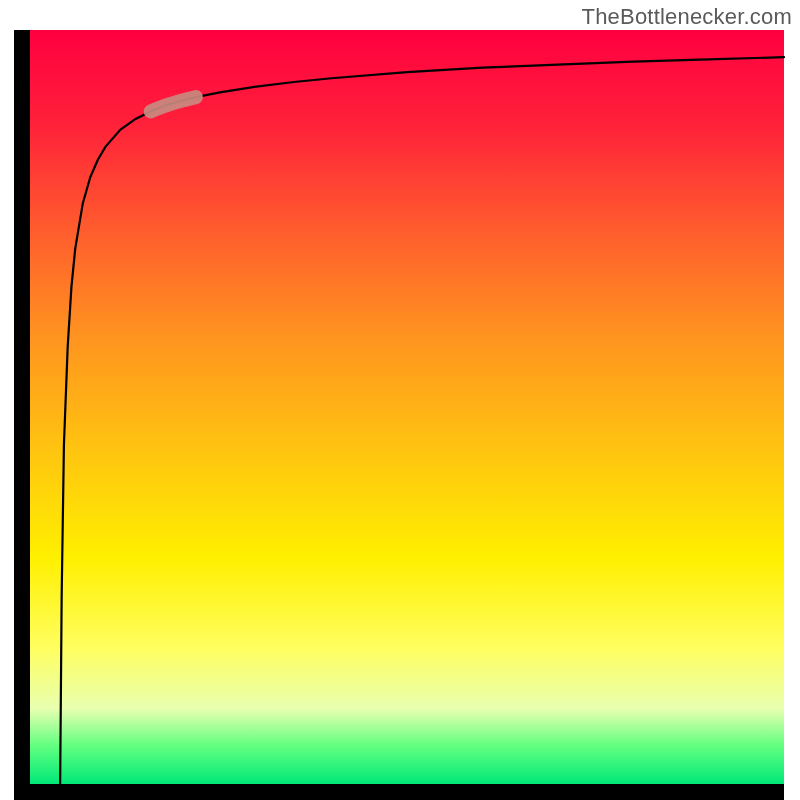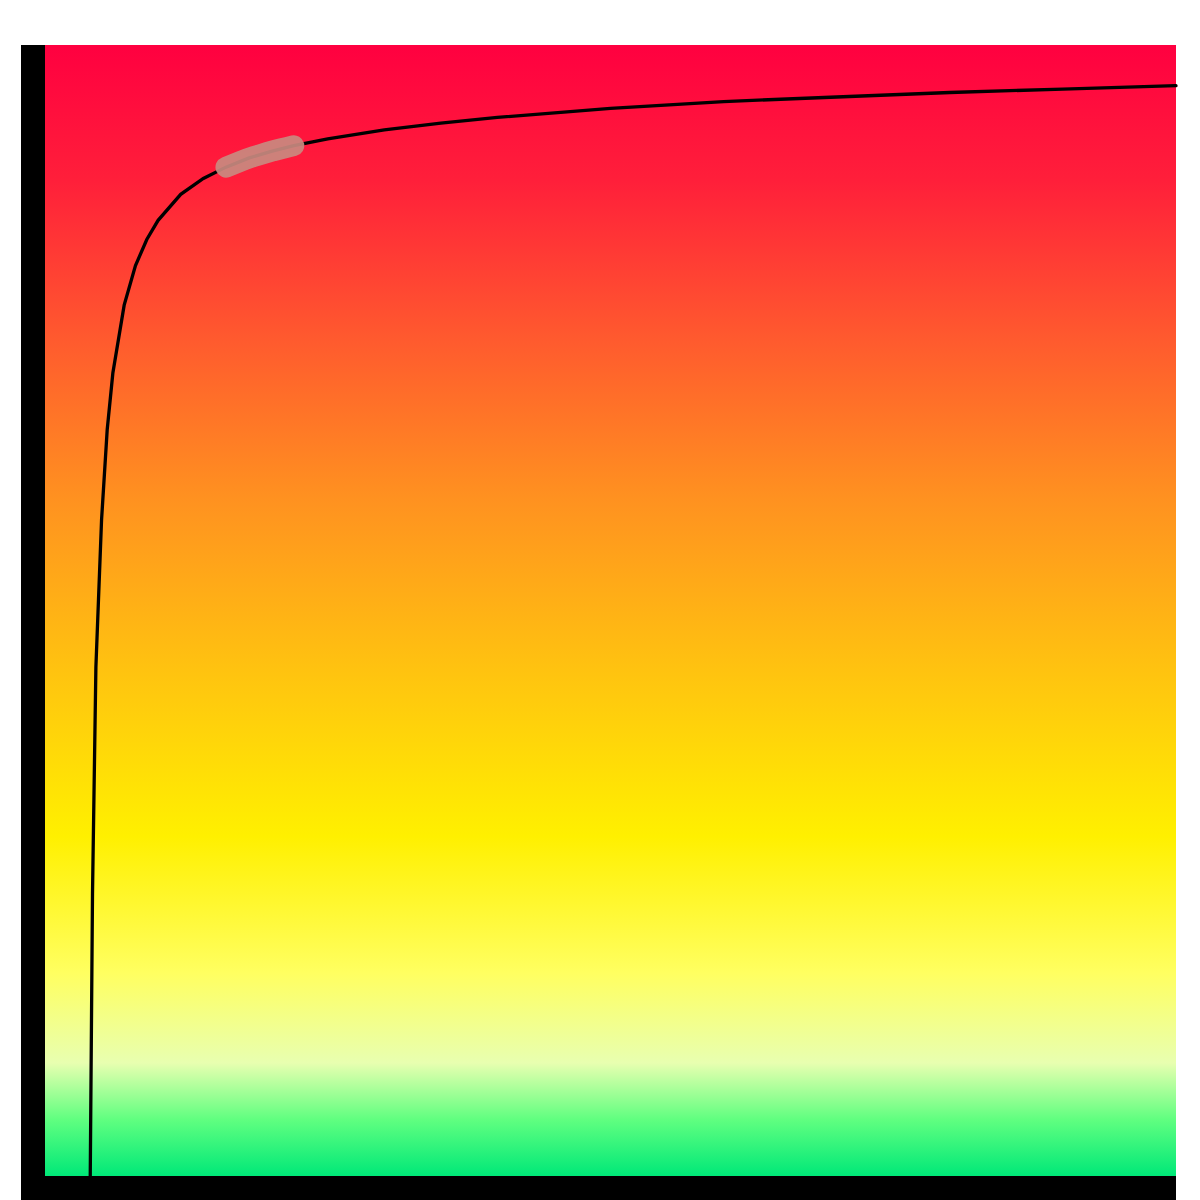--- a/index.html
+++ b/index.html
@@ -78,13 +78,14 @@
   <div class="plot-area"></div>
 
   <svg class="curve" viewBox="0 0 754 754" preserveAspectRatio="none">
     <path d="M30.16 754.00 L31.67 565.50 L33.93 414.70 L37.70 316.68 L41.47 256.36 L45.24 218.66 L52.78 173.42 L60.32 147.03 L67.86 129.69 L75.40 116.87 L90.48 99.53 L105.56 88.97 L120.64 81.43 L135.72 75.40 L150.80 70.88 L165.88 67.11 L188.50 62.58 L226.20 56.55 L263.90 52.03 L301.60 48.26 L377.00 42.22 L452.40 37.70 L527.80 34.68 L603.20 31.67 L678.60 29.41 L754.00 27.14" fill="none" stroke="#000000" stroke-width="2.2" stroke-linecap="round"></path>
     <path d="M120.64 81.43 L125.16 79.62 L129.69 77.81 L134.21 76.00 L138.74 74.50 L143.26 73.14 L147.78 71.78 L152.31 70.50 L156.83 69.37 L161.36 68.24 L165.88 67.11" fill="none" stroke="#c98a80" stroke-width="14" stroke-linecap="round" opacity="0.92"></path>
   </svg>
 
   <div class="axis-left"></div>
   <div class="axis-bottom"></div>
 
+  <div class="watermark">TheBottlenecker.com</div>
 </div>
 
 </body></html>

